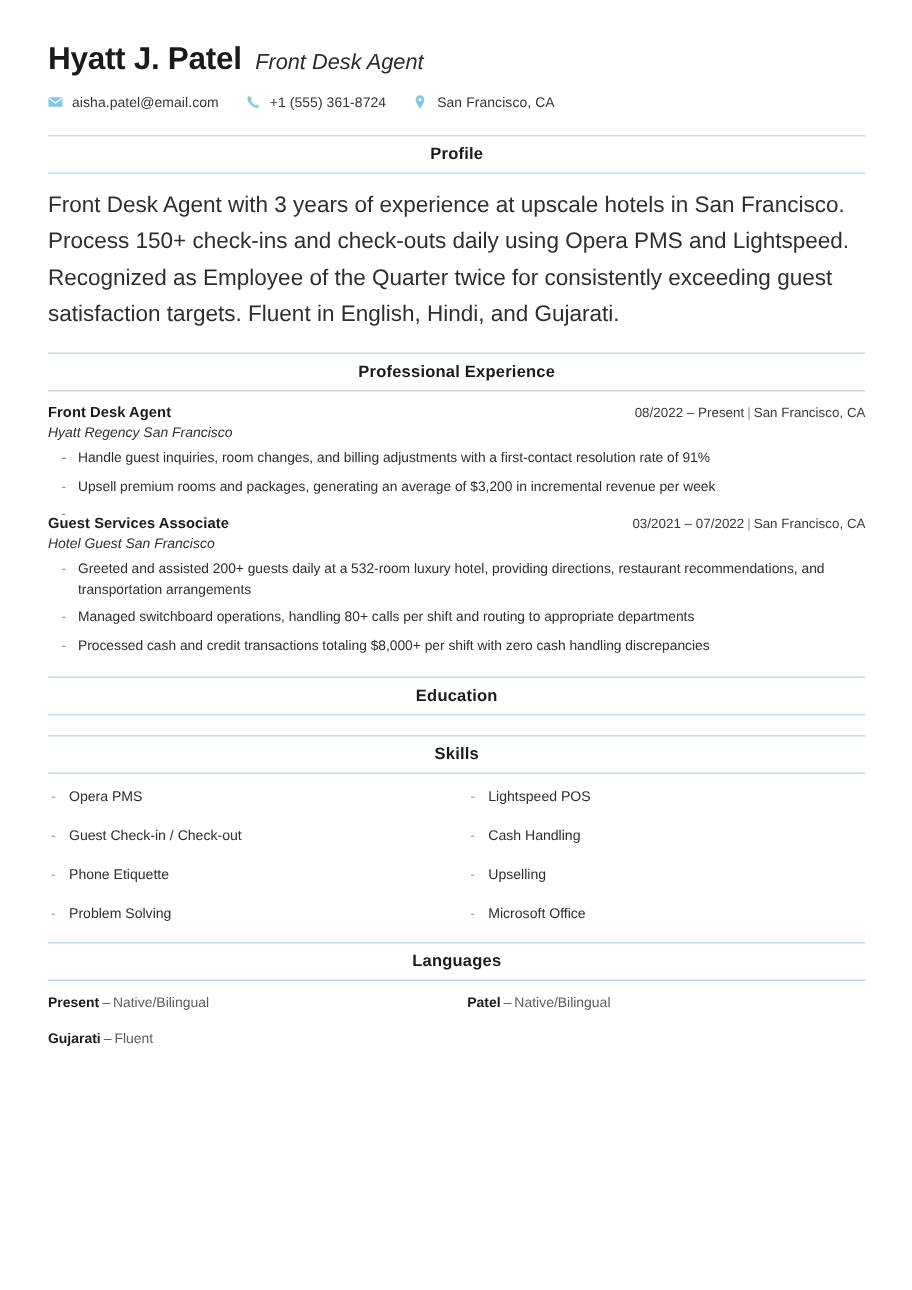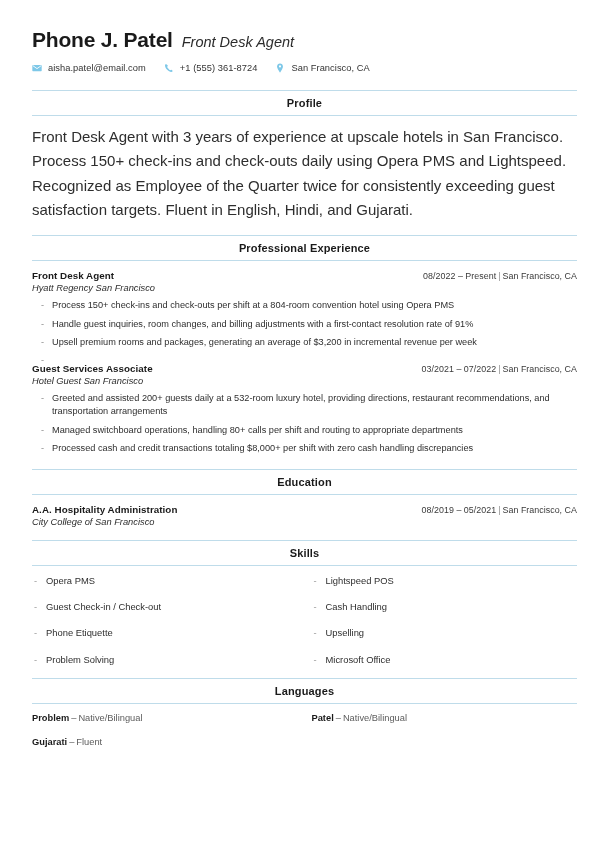--- a/index.html
+++ b/index.html
@@ -187,21 +187,21 @@
   }
   .lang-level { color: #5c5c5c; }
   .lang-dash { color: #5c5c5c; padding: 0 2px; }
 </style>
 </head>
 <body>
 
 <div class="page">
 
   <div class="name-row">
-    <div class="full-name">Phone J. Patel</div>
+    <div class="full-name">Hyatt J. Patel</div>
     <div class="job-title">Front Desk Agent</div>
   </div>
 
   <div class="contact-row">
     <div class="contact-item">
       <span class="contact-icon">
         <svg viewBox="0 0 16 16" width="10" height="10" aria-hidden="true">
           <rect x="0.5" y="3" width="15" height="10" rx="1" fill="#7ec8e8"></rect>
           <path d="M1 4 L8 9 L15 4" fill="none" stroke="#ffffff" stroke-width="1.4"></path>
         </svg>
@@ -239,21 +239,21 @@
 
     <div class="entry">
       <div class="entry-top">
         <div class="entry-role">Front Desk Agent</div>
         <div class="entry-meta">
           <span>08/2022 – Present</span><span class="sep">|</span><span>San Francisco, CA</span>
         </div>
       </div>
       <div class="entry-org">Hyatt Regency San Francisco</div>
       <ul class="bullets">
-        <li><span class="dash">-</span><span>Process 150+ check-ins and check-outs per shift at a 804-room convention hotel using Opera PMS</span></li>
+        <li><span class="dash">-</span></li>
         <li><span class="dash">-</span><span>Handle guest inquiries, room changes, and billing adjustments with a first-contact resolution rate of 91%</span></li>
         <li><span class="dash">-</span><span>Upsell premium rooms and packages, generating an average of $3,200 in incremental revenue per week</span></li>
         <li><span class="dash">-</span></li>
       </ul>
     </div>
 
     <div class="entry" style="margin-top:13px;">
       <div class="entry-top">
         <div class="entry-role">Guest Services Associate</div>
         <div class="entry-meta">
@@ -264,29 +264,20 @@
       <ul class="bullets">
         <li><span class="dash">-</span><span>Greeted and assisted 200+ guests daily at a 532-room luxury hotel, providing directions, restaurant recommendations, and transportation arrangements</span></li>
         <li><span class="dash">-</span><span>Managed switchboard operations, handling 80+ calls per shift and routing to appropriate departments</span></li>
         <li><span class="dash">-</span><span>Processed cash and credit transactions totaling $8,000+ per shift with zero cash handling discrepancies</span></li>
       </ul>
     </div>
   </div>
 
   <div class="section">
     <div class="section-head">Education</div>
-    <div class="entry">
-      <div class="entry-top">
-        <div class="entry-role">A.A. Hospitality Administration</div>
-        <div class="entry-meta">
-          <span>08/2019 – 05/2021</span><span class="sep">|</span><span>San Francisco, CA</span>
-        </div>
-      </div>
-      <div class="entry-org">City College of San Francisco</div>
-    </div>
   </div>
 
   <div class="section">
     <div class="section-head">Skills</div>
     <div class="two-col">
       <div class="col left">
         <div class="skill-row"><span class="dash">-</span><span>Opera PMS</span></div>
         <div class="skill-row"><span class="dash">-</span><span>Guest Check-in / Check-out</span></div>
         <div class="skill-row"><span class="dash">-</span><span>Phone Etiquette</span></div>
         <div class="skill-row"><span class="dash">-</span><span>Problem Solving</span></div>
@@ -297,21 +288,21 @@
         <div class="skill-row"><span class="dash">-</span><span>Upselling</span></div>
         <div class="skill-row"><span class="dash">-</span><span>Microsoft Office</span></div>
       </div>
     </div>
   </div>
 
   <div class="section">
     <div class="section-head">Languages</div>
     <div class="lang-grid">
       <div class="lang-item">
-        <span class="lang-name">Problem</span><span class="lang-dash">–</span><span class="lang-level">Native/Bilingual</span>
+        <span class="lang-name">Present</span><span class="lang-dash">–</span><span class="lang-level">Native/Bilingual</span>
       </div>
       <div class="lang-item col2">
         <span class="lang-name">Patel</span><span class="lang-dash">–</span><span class="lang-level">Native/Bilingual</span>
       </div>
       <div class="lang-item">
         <span class="lang-name">Gujarati</span><span class="lang-dash">–</span><span class="lang-level">Fluent</span>
       </div>
     </div>
   </div>
 

